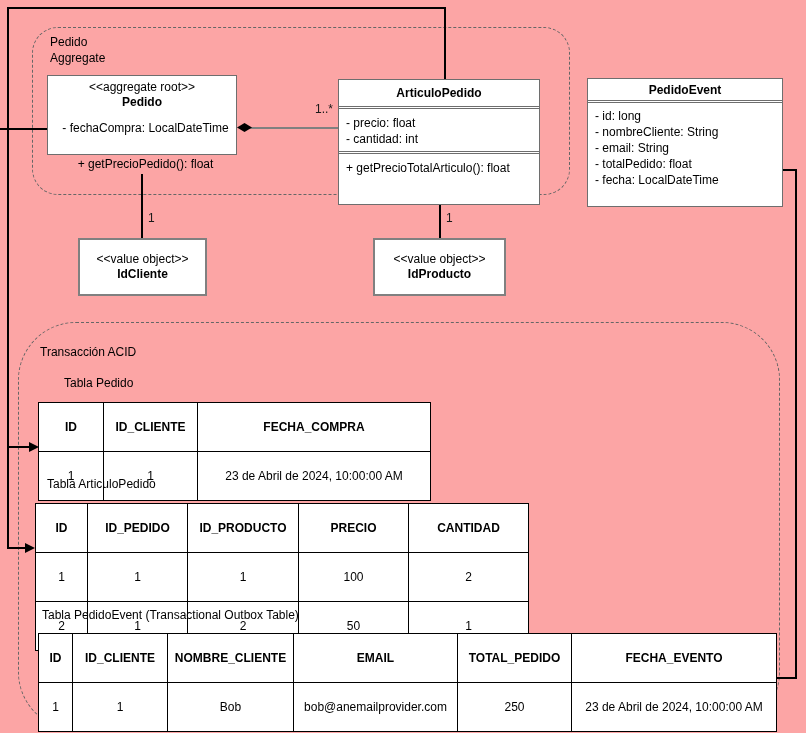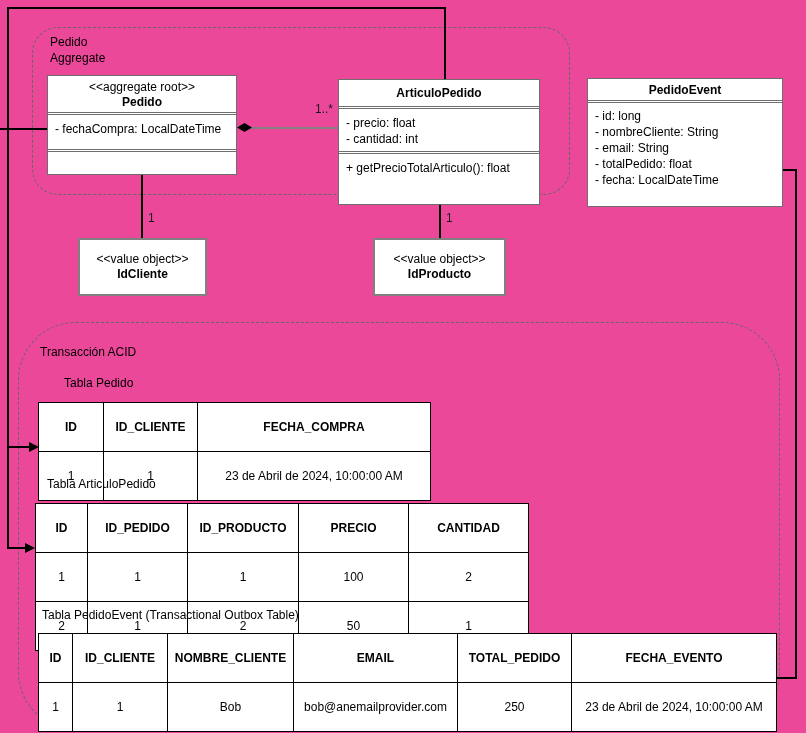--- a/index.html
+++ b/index.html
@@ -1,17 +1,17 @@
 <!DOCTYPE html>
 <html><head>
 <meta charset="utf-8">
 <style>
   html,body { margin:0; padding:0; background:#fff; }
   .canvas {
-    position:relative; width:806px; height:733px; background:#ec4899;
+    position:relative; width:806px; height:733px; background:#fca5a5;
     font-family:"Liberation Sans", "DejaVu Sans", sans-serif;
     font-size:12px; color:#000; overflow:hidden;
   }
   
   .ln { position:absolute; background:#000; }
   .gln { position:absolute; background:#808080; }
   .arrow-r { position:absolute; width:0; height:0;
     border-top:5px solid transparent; border-bottom:5px solid transparent;
     border-left:10px solid #000; }
   .arrow-l { position:absolute; width:0; height:0;
@@ -76,30 +76,33 @@
   <div class="ln" style="left:141px; top:174px; width:2px; height:64px;"></div>
   <div class="mult" style="left:148px; top:211px;">1</div>
   <div class="ln" style="left:439px; top:184px; width:2px; height:54px;"></div>
   <div class="mult" style="left:446px; top:211px;">1</div>
 
   <div class="ln" style="left:783px; top:169px; width:14px; height:2px;"></div>
   <div class="ln" style="left:795px; top:169px; width:2px; height:510px;"></div>
   <div class="ln" style="left:755px; top:677px; width:42px; height:2px;"></div>
   <div class="arrow-l" style="left:746px; top:673px;"></div>
 
-  <div class="uml" style="left:47px; top:75px; width:190px; height:100px;">
+  <div class="uml" style="left:47px; top:75px; width:190px; height:80px;align-items:center;">
     <div class="uml-head">
       <div>&lt;&lt;aggregate root&gt;&gt;</div>
       <div class="cname">Pedido</div>
     </div>
     <div class="uml-divider"></div>
     <div class="uml-sec" style="height:26px;">
       <div>- fechaCompra: LocalDateTime</div>
     </div>
     <div class="uml-divider"></div>
+    <div class="uml-sec">
+      <div>+ getPrecioPedido(): float</div>
+    </div>
   </div>
 
   <div class="uml" style="left:338px; top:79px; width:202px; height:126px;">
     <div class="uml-head" style="padding-top:6px;">
       <div class="cname">ArticuloPedido</div>
     </div>
     <div class="uml-divider" style="margin-top:5px;"></div>
     <div class="uml-sec" style="height:34px;">
       <div>- precio: float</div>
       <div>- cantidad: int</div>

